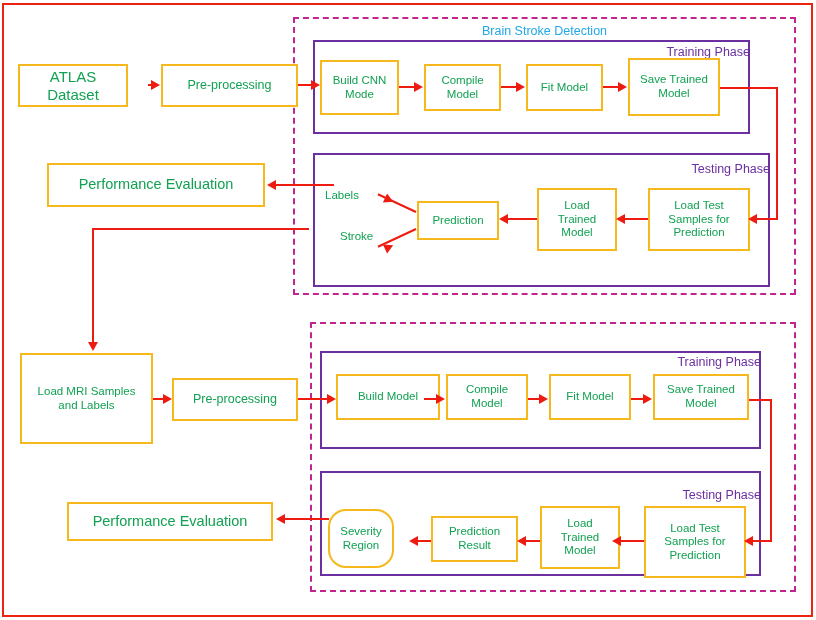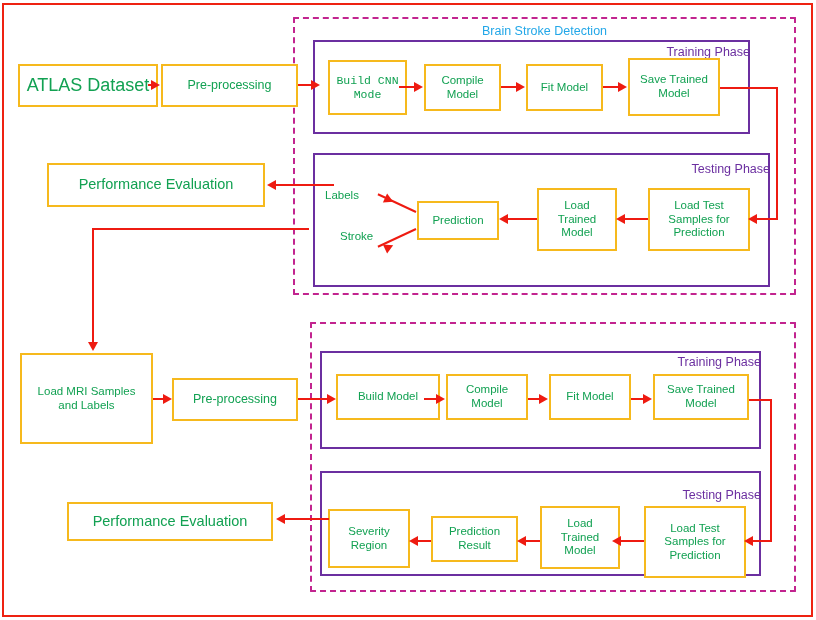--- a/index.html
+++ b/index.html
@@ -51,28 +51,28 @@
 
   <div class="dashdot" style="left:293px;top:17px;width:503px;height:278px;"></div>
   <div class="sect-title" style="left:293px;top:24px;width:503px;font-size:12.5px;">Brain Stroke  Detection</div>
 
   <div class="phase-box" style="left:313px;top:40px;width:437px;height:94px;"></div>
   <div class="phase-title" style="left:313px;top:45px;width:437px;font-size:12.5px;">Training  Phase</div>
 
   <div class="phase-box" style="left:313px;top:153px;width:457px;height:134px;"></div>
   <div class="phase-title" style="left:313px;top:162px;width:457px;font-size:12.5px;">Testing Phase</div>
 
-  <div class="node" style="left:18px;top:64px;width:140px;height:43px;font-size:18px;">
+  <div class="node" style="left:18px;top:64px;width:110px;height:43px;font-size:15px;">
     <span>ATLAS Dataset</span>
   </div>
   <div class="node" style="left:161px;top:64px;width:137px;height:43px;font-size:12.5px;">
     <span>Pre-processing</span>
   </div>
 
-  <div class="node" style="left:328px;top:60px;width:79px;height:55px;font-size:11.5px;white-space:pre-line;font-family:Liberation Mono, monospace;">
+  <div class="node" style="left:320px;top:60px;width:79px;height:55px;font-size:11.5px;white-space:pre-line;">
     <span>Build CNN
 Mode</span>
   </div>
   <div class="node" style="left:424px;top:64px;width:77px;height:47px;font-size:11.5px;white-space:pre-line;">
     <span>Compile
 Model</span>
   </div>
   <div class="node" style="left:526px;top:64px;width:77px;height:47px;font-size:11.5px;">
     <span>Fit Model</span>
   </div>
@@ -126,21 +126,21 @@
 Model</span>
   </div>
   <div class="node" style="left:549px;top:374px;width:82px;height:46px;font-size:11.5px;">
     <span>Fit Model</span>
   </div>
   <div class="node" style="left:653px;top:374px;width:96px;height:46px;font-size:11.5px;white-space:pre-line;">
     <span>Save Trained
 Model</span>
   </div>
 
-  <div class="node" style="left:328px;top:509px;width:82px;height:59px;font-size:11.5px;white-space:pre-line;">
+  <div class="node" style="left:328px;top:509px;width:66px;height:59px;font-size:11.5px;white-space:pre-line;border-radius:18px;">
     <span>Severity
 Region</span>
   </div>
   <div class="node" style="left:431px;top:516px;width:87px;height:46px;font-size:11.5px;white-space:pre-line;">
     <span>Prediction
 Result</span>
   </div>
   <div class="node" style="left:540px;top:506px;width:80px;height:63px;font-size:11.5px;white-space:pre-line;">
     <span>Load
 Trained

